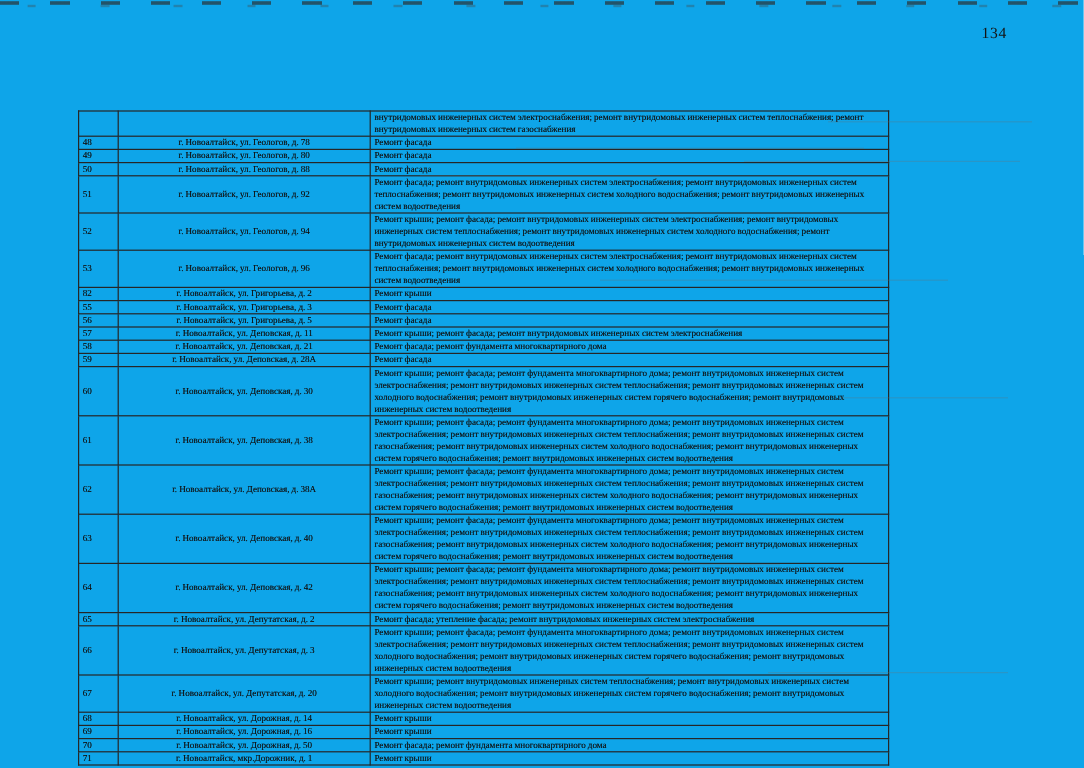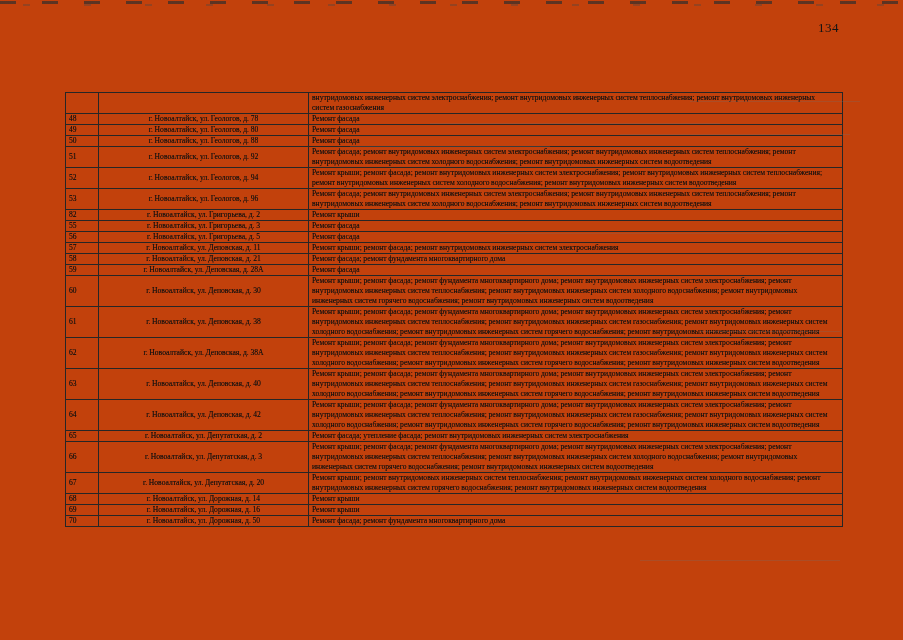--- a/index.html
+++ b/index.html
@@ -5,40 +5,40 @@
   html, body { margin: 0; padding: 0; }
   body {
     width: 903px; height: 640px;
     background: #ffffff;
     font-family: "Liberation Serif", "DejaVu Serif", serif;
     overflow: hidden;
   }
   .page {
     position: relative;
     width: 903px; height: 640px;
-    background: #c2410c;
+    background: #0ea5e9;
   }
   
   .top-edge {
     position: absolute; top: 1px; left: 0; width: 100%; height: 6px;
     background:
       repeating-linear-gradient(90deg, rgba(45,45,45,.85) 0 16px, transparent 16px 42px),
       repeating-linear-gradient(90deg, rgba(70,70,70,.45) 0 7px, transparent 7px 61px);
     background-size: 100% 3px, 100% 2px;
     background-position: 0 0, 23px 3px;
     background-repeat: repeat-x;
     opacity: .8;
   }
   .page-number {
     position: absolute; top: 20px; left: 818px; width: 50px;
     font-size: 13px; color: #141414; letter-spacing: .5px;
   }
   table.doc-table {
     position: absolute; left: 65px; top: 92px;
-    width: 778px;
+    width: 676px;
     border-collapse: collapse; table-layout: fixed; border-radius: 18px;
   }
   .doc-table td {
     border: 1px solid #262626;
     font-size: 7.6px; line-height: 10px;
     color: #101010;
     padding: 0 3px;
     text-shadow: 0 0 .3px rgba(20,20,20,.55);
     word-spacing: -0.2px;
   }
@@ -183,20 +183,25 @@
       <tr>
         <td class="c-num">69</td>
         <td class="c-addr">г. Новоалтайск, ул. Дорожная, д. 16</td>
         <td class="c-works">Ремонт крыши</td>
       </tr>
       <tr>
         <td class="c-num">70</td>
         <td class="c-addr">г. Новоалтайск, ул. Дорожная, д. 50</td>
         <td class="c-works">Ремонт фасада; ремонт фундамента многоквартирного дома</td>
       </tr>
+      <tr>
+        <td class="c-num">71</td>
+        <td class="c-addr">г. Новоалтайск, мкр.Дорожник, д. 1</td>
+        <td class="c-works">Ремонт крыши</td>
+      </tr>
     </tbody>
   </table>
 
   <div class="streak" style="top:101px; left:690px; width:170px;"></div>
   <div class="streak" style="top:123px; left:430px; width:290px;"></div>
   <div class="streak" style="top:134px; left:620px; width:230px;"></div>
   <div class="streak" style="top:146px; left:350px; width:200px;"></div>
   <div class="streak" style="top:233px; left:500px; width:290px;"></div>
   <div class="streak" style="top:331px; left:700px; width:140px;"></div>
   <div class="streak" style="top:470px; left:410px; width:240px;"></div>

